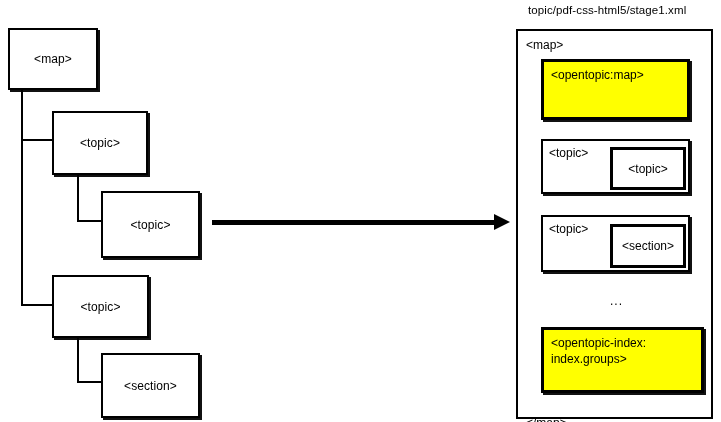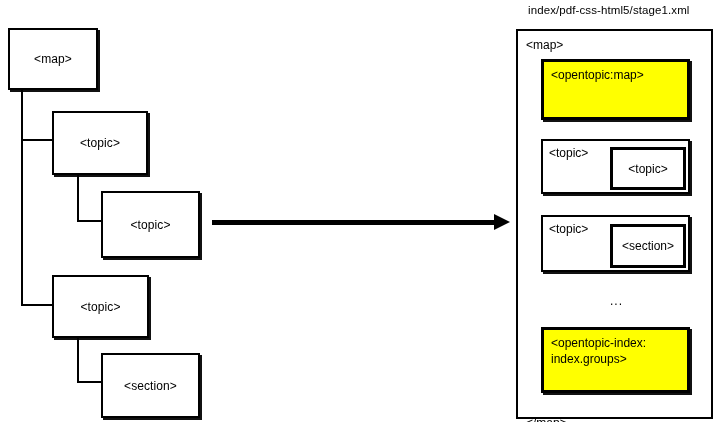--- a/index.html
+++ b/index.html
@@ -165,39 +165,39 @@
   <div class="line vline" style="left:77px; top:338px; width:2px; height:45px;"></div>
   <div class="line hline" style="left:77px; top:381px; width:26px; height:2px;"></div>
 
   <div class="box shadowed" style="left:101px; top:353px; width:99px; height:65px;">
     <span>&lt;section&gt;</span>
   </div>
 
   <div id="arrow-shaft"></div>
   <div id="arrow-head"></div>
 
-  <div class="title">index/pdf-css-html5/stage1.xml</div>
+  <div class="title">topic/pdf-css-html5/stage1.xml</div>
 
   <div id="right-panel">
 
     <div class="panel-label" style="left:8px; top:7px;">&lt;map&gt;</div>
 
     <div class="yellowbox" style="left:23px; top:28px; width:149px; height:61px;">&lt;opentopic:map&gt;</div>
 
     <div class="groupbox" style="left:23px; top:108px; width:149px; height:55px;">
       <div class="grouplabel">&lt;topic&gt;</div>
       <div class="innerbox" style="left:67px; top:6px; width:76px; height:43px;">&lt;topic&gt;</div>
     </div>
 
     <div class="groupbox" style="left:23px; top:184px; width:149px; height:57px;">
       <div class="grouplabel">&lt;topic&gt;</div>
       <div class="innerbox" style="left:67px; top:7px; width:76px; height:44px;">&lt;section&gt;</div>
     </div>
 
     <div class="ellipsis" style="left:92px; top:263px;">...</div>
 
-    <div class="yellowbox" style="left:23px; top:296px; width:149px; height:66px;">&lt;opentopic-index:
+    <div class="yellowbox" style="left:23px; top:296px; width:163px; height:66px;">&lt;opentopic-index:
 index.groups&gt;</div>
 
     <div class="panel-label" style="left:8px; top:385px;">&lt;/map&gt;</div>
   </div>
 
 </div>
 
 </body></html>

